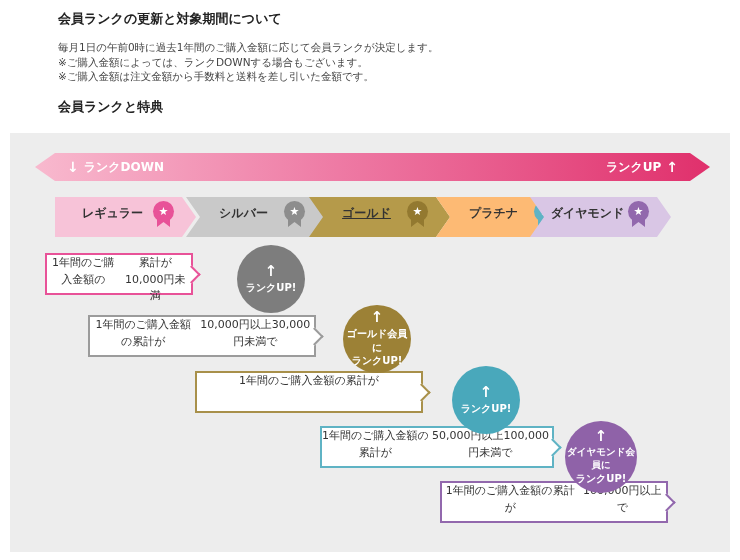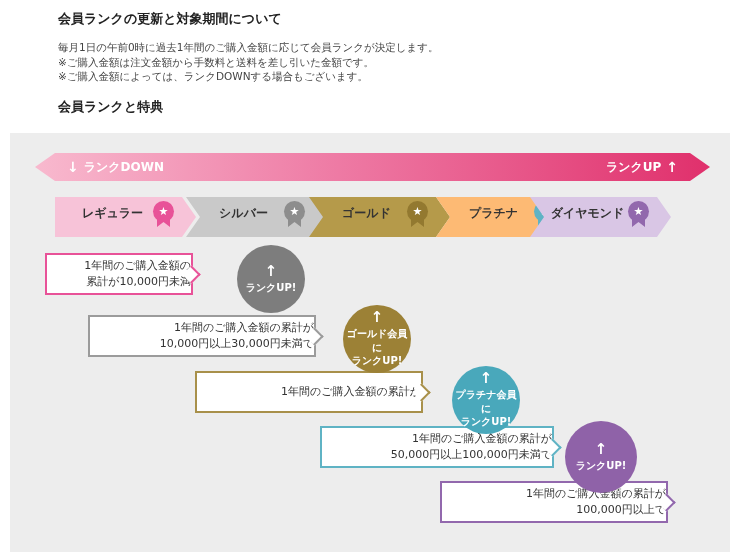--- a/index.html
+++ b/index.html
@@ -40,22 +40,22 @@
     position:absolute;right:22px;top:4px;width:21px;height:21px;border-radius:50%;
     color:#fff;font-size:11px;line-height:21px;text-align:center;z-index:2;padding:0;
   }
   .ribbon{
     position:absolute;right:26px;top:19px;width:13px;height:11px;z-index:1;
     clip-path:polygon(0 0,100% 0,100% 100%,50% 55%,0 100%);
   }
   
   .callout{
     position:absolute;background:#fff;border:2px solid #999;box-sizing:border-box;
-    text-align:right;font-size:11px;line-height:1.5;color:#333;
-    display:flex;flex-direction:column;justify-content:center;
+    text-align:center;font-size:11px;line-height:1.5;color:#333;
+    display:flex;justify-content:center;
   }
   .pointer{
     position:absolute;right:-7px;top:50%;margin-top:-6px;width:11px;height:11px;
     transform:rotate(45deg);background:#fff;border-top:2px solid #999;border-right:2px solid #999;
   }
   
   .rank-circle{
     position:absolute;border-radius:50%;color:#fff;text-align:center;
     display:flex;flex-direction:column;justify-content:center;align-items:center;
     font-size:10px;line-height:1.35;font-weight:bold;
@@ -63,22 +63,22 @@
   .rank-circle .up{font-size:15px;font-weight:bold;line-height:1;margin-bottom:2px;}
   .rank-circle .small{font-size:9.5px;}
 </style>
 </head>
 <body>
 
 <div class="content">
   <h2 class="section-title">会員ランクの更新と対象期間について</h2>
   <div class="notes">
     <div>毎月1日の午前0時に過去1年間のご購入金額に応じて会員ランクが決定します。</div>
+    <div>※ご購入金額によっては、ランクDOWNする場合もございます。</div>
     <div>※ご購入金額は注文金額から手数料と送料を差し引いた金額です。</div>
-    <div>※ご購入金額によっては、ランクDOWNする場合もございます。</div>
   </div>
   <h2 class="section-title">会員ランクと特典</h2>
 </div>
 
 <div class="panel">
 
   <div class="grad-arrow">
     <span class="axis-label">
       <span class="glyph">↓</span>
       <span>ランクDOWN</span>
@@ -92,21 +92,21 @@
   <div class="banner first" style="left: 45px; background-color: rgb(247, 195, 216);">
     <span>レギュラー</span>
     <span class="ribbon" style="background-color: rgb(232, 82, 152);"></span>
     <span class="medal" style="background-color: rgb(232, 82, 152);">★</span>
   </div>
   <div class="banner" style="left: 176px; background-color: rgb(201, 201, 201);">
     <span>シルバー</span>
     <span class="ribbon" style="background-color: rgb(141, 141, 141);"></span>
     <span class="medal" style="background-color: rgb(141, 141, 141);">★</span>
   </div>
-  <div class="banner" style="left: 299px; background-color: rgb(181, 154, 74);">
+  <div class="banner" style="left: 299px; background-color: rgb(181, 154, 74); text-decoration: underline;">
     <span>ゴールド</span>
     <span class="ribbon" style="background-color: rgb(147, 121, 48);"></span>
     <span class="medal" style="background-color: rgb(147, 121, 48);">★</span>
   </div>
   <div class="banner" style="left: 426px; background-color: #fdba74;">
     <span>プラチナ</span>
     <span class="ribbon" style="background-color: rgb(95, 179, 196);"></span>
     <span class="medal" style="background-color: rgb(95, 179, 196);">★</span>
   </div>
   <div class="banner" style="left: 520px; background-color: rgb(217, 198, 229);">
@@ -144,21 +144,21 @@
     <span class="up">↑</span>
     <span>ランクUP!</span>
   </div>
   <div class="rank-circle" style="left: 333px; top: 172px; width: 68px; height: 68px; background-color: rgb(156, 129, 54);">
     <span class="up">↑</span>
     <span>ゴールド会員に</span>
     <span>ランクUP!</span>
   </div>
   <div class="rank-circle" style="left: 442px; top: 233px; width: 68px; height: 68px; background-color: rgb(73, 168, 187);">
     <span class="up">↑</span>
-    <span>プラチナ会員に</span>
     <span>ランクUP!</span>
   </div>
   <div class="rank-circle" style="left: 555px; top: 288px; width: 72px; height: 72px; background-color: rgb(143, 98, 168);">
     <span class="up">↑</span>
+    <span class="small">ダイヤモンド会員に</span>
     <span>ランクUP!</span>
   </div>
 
 </div>
 
 </body></html>

